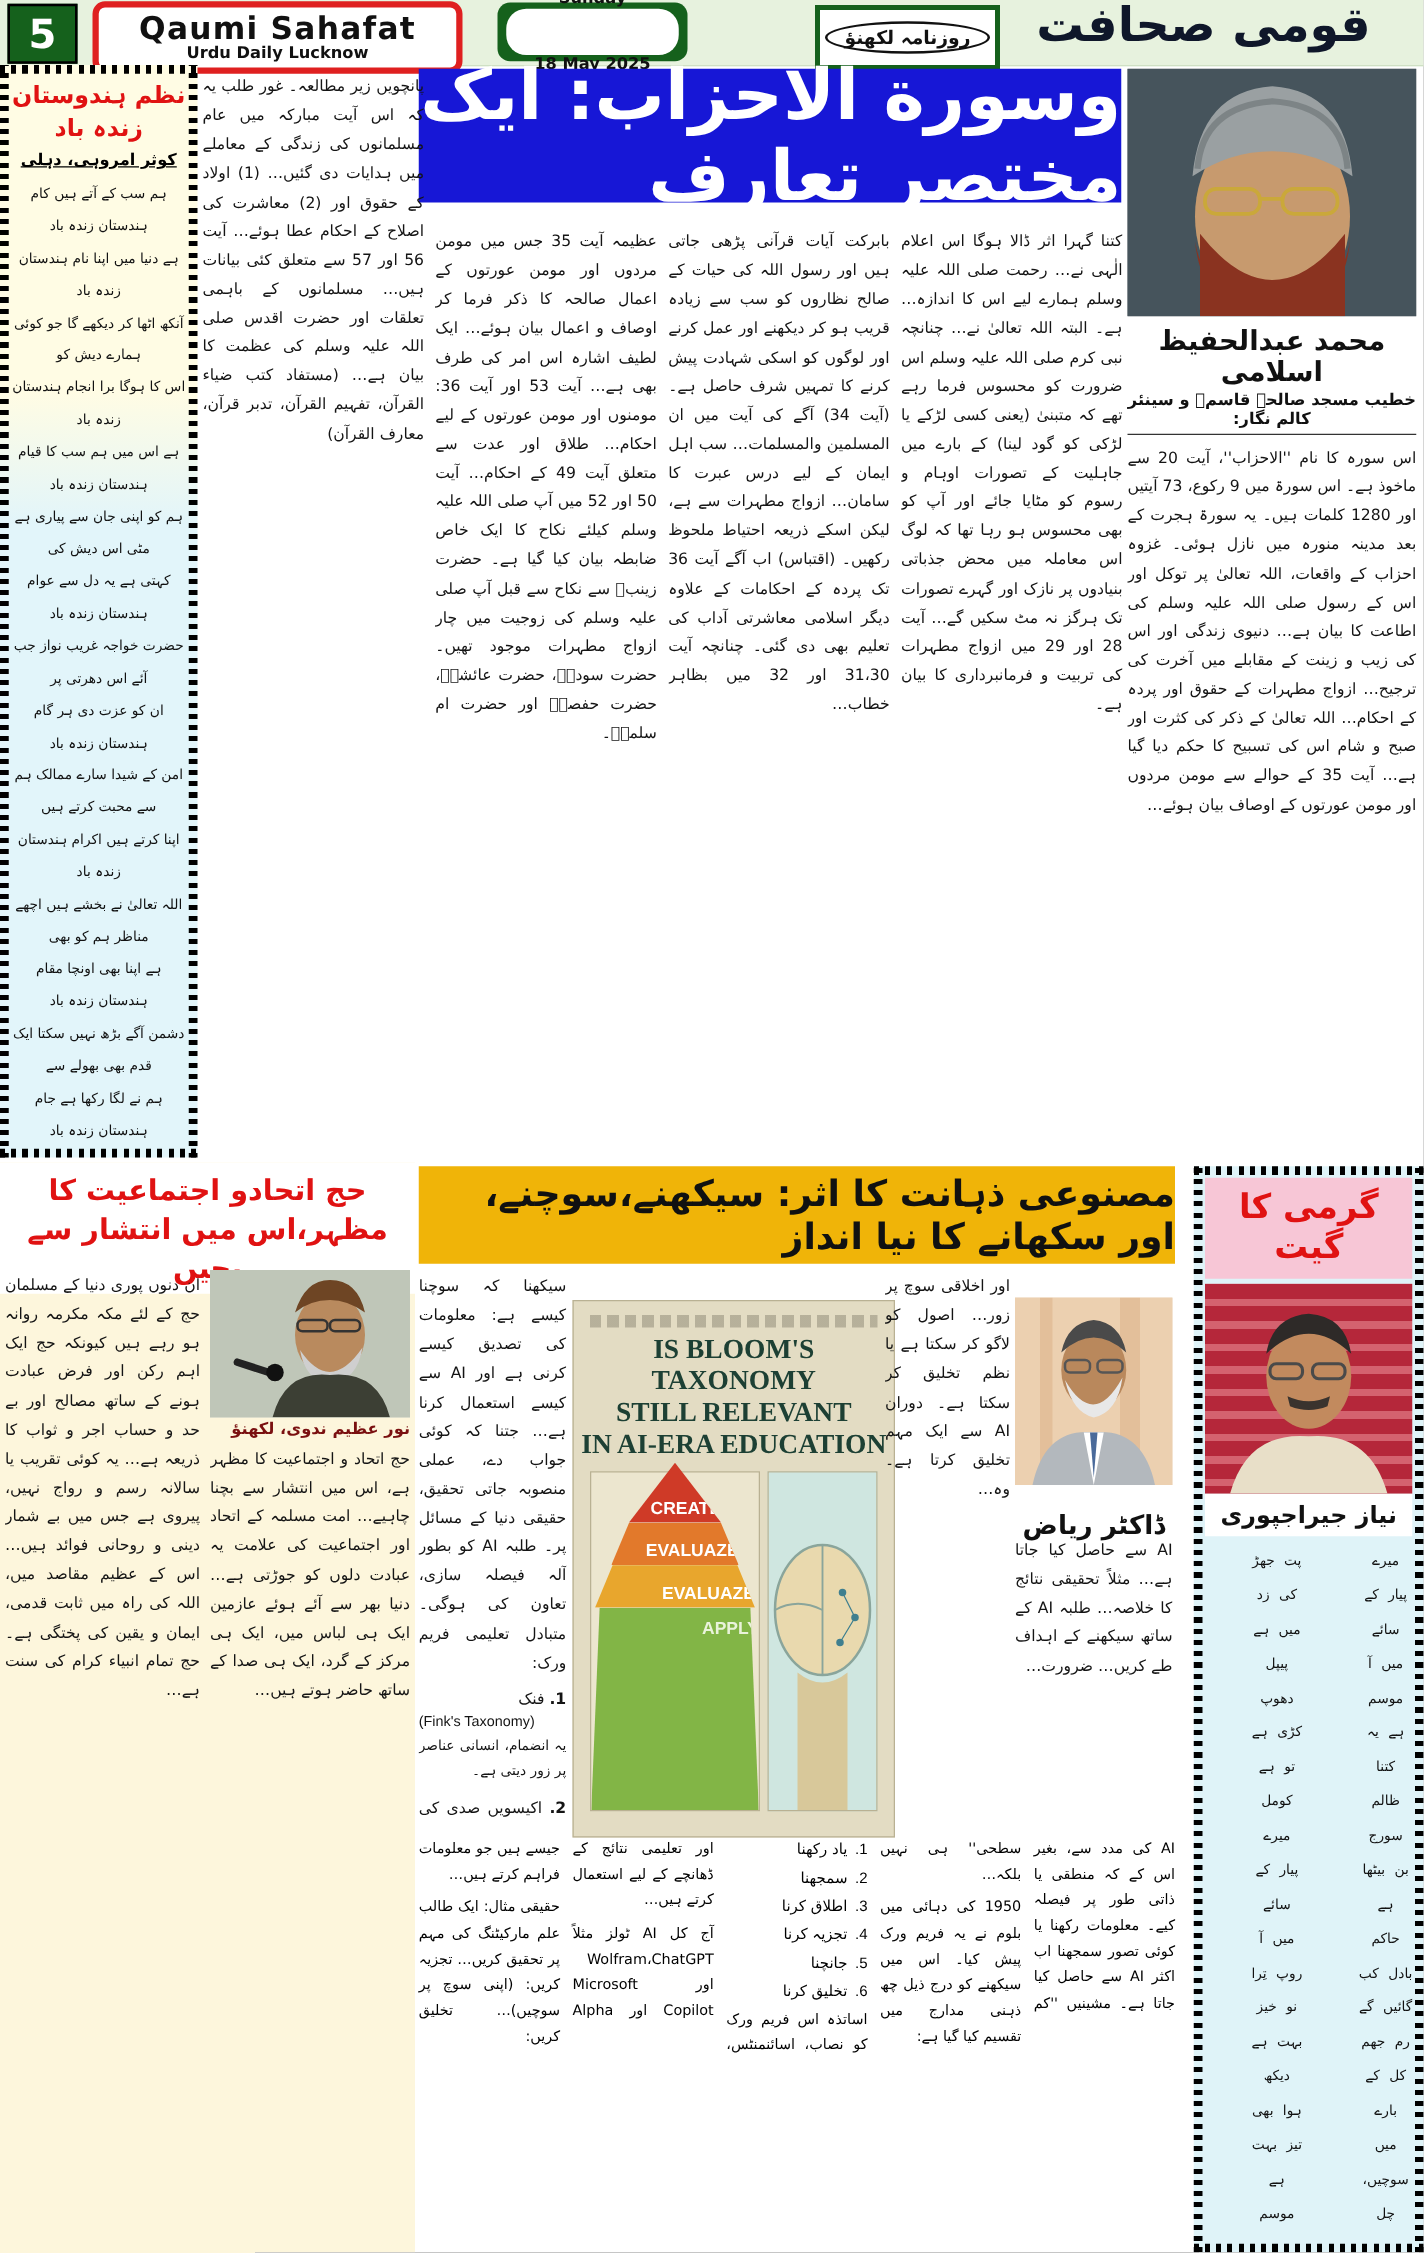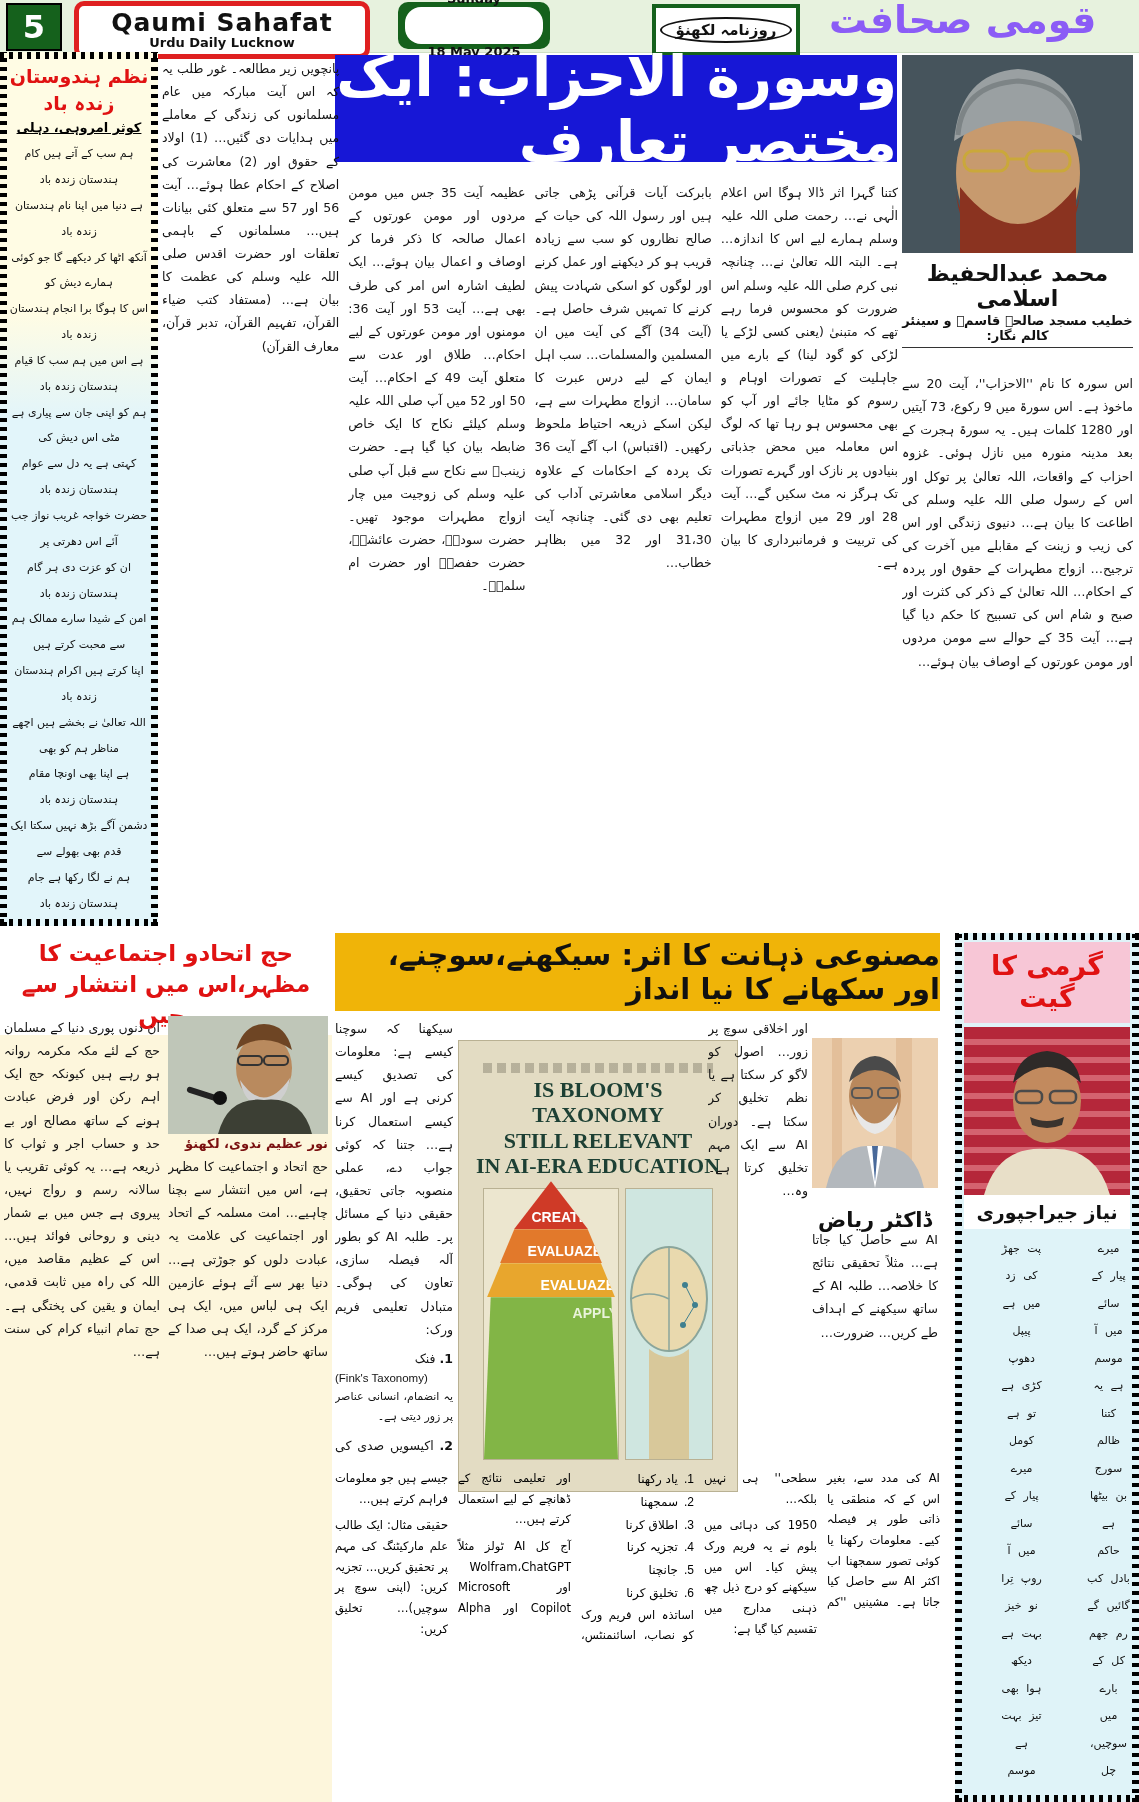--- a/index.html
+++ b/index.html
@@ -19,21 +19,21 @@
   .masthead .t1{font-weight:bold;font-size:25px;line-height:1;color:#111;letter-spacing:1px;}
   .masthead .t2{font-weight:bold;font-size:13px;line-height:1.2;color:#111;}
   .datebox{left:398px;top:2px;width:152px;height:47px;background:#15611c;border-radius:10px;
            display:flex;align-items:center;justify-content:center;}
   .datebox .inner{background:#fff;border-radius:16px;width:138px;height:37px;display:flex;
                   flex-direction:column;align-items:center;justify-content:center;gap:36px;}
   .datebox .d1,.datebox .d2{font-weight:bold;font-size:13px;line-height:1.25;color:#111;}
   .edition{left:652px;top:4px;width:140px;height:44px;background:#fff;border:4px solid #15611c;
            display:flex;align-items:center;justify-content:center;}
   .edition .oval{border:2px solid #111;border-radius:50%;padding:2px 14px;font-size:15px;font-weight:bold;color:#111;}
-  .urdutitle{right:10px;top:0;width:300px;height:40px;color:#8b5cf6;font-weight:bold;font-size:38px;
+  .urdutitle{right:10px;top:0;width:300px;height:40px;color:#0f172a;font-weight:bold;font-size:38px;
              display:flex;align-items:center;justify-content:flex-end;}
 
   
   .db{position:absolute;background-color:transparent;}
   .db-top,.db-bottom{left:0;right:0;height:7px;
      background-image:repeating-linear-gradient(90deg,#000 0 4px,transparent 4px 9px);}
   .db-top{top:0;} .db-bottom{bottom:0;}
   .db-left,.db-right{top:0;bottom:0;width:7px;
      background-image:repeating-linear-gradient(0deg,#000 0 4px,transparent 4px 9px);}
   .db-left{left:0;} .db-right{right:0;}
@@ -49,21 +49,21 @@
   .blueband{left:335px;top:55px;width:562px;height:107px;background:#1717d6;color:#fff;
             display:flex;align-items:center;justify-content:center;font-weight:bold;font-size:56px;}
   .maincols{left:162px;top:57px;width:736px;height:868px;display:flex;gap:9px;}
   .maincols .c{flex:1;}
   .pad-band{padding-top:124px;}
   .rightcol{left:902px;top:55px;width:231px;height:870px;}
   .photo-main{width:231px;height:198px;background:#39464e;overflow:hidden;}
   .authorname{font-weight:bold;font-size:22px;text-align:center;margin-top:8px;color:#111;}
   .authorrole{font-weight:bold;font-size:13px;text-align:center;border-bottom:1px solid #333;
               padding-bottom:4px;margin-top:2px;color:#111;}
-  .rc-text{margin-top:24px;height:560px;}
+  .rc-text{margin-top:6px;height:560px;}
 
   
   .hajj{left:0;top:930px;width:332px;height:872px;background:#fdf6dc;}
   .hajj-headline{color:#e01212;font-weight:bold;font-size:23px;text-align:center;line-height:1.35;
                  padding:8px 2px 4px;background:#fff;}
   .hajj-cols{position:absolute;left:4px;right:4px;top:86px;bottom:4px;display:flex;gap:8px;}
   .hajj-cols .c{flex:1;}
   .photo-hajj{width:100%;height:118px;background:#c9cec2;overflow:hidden;}
   .hajj-cap{font-weight:bold;font-size:13px;text-align:right;color:#7a1010;margin:2px 0 4px;}
 
@@ -77,21 +77,21 @@
   .ai-colb{left:708px;top:1017px;width:100px;height:446px;}
   .photo-riaz{left:812px;top:1038px;width:126px;height:150px;background:#ecd0b0;overflow:hidden;}
   .riaz-cap{left:812px;top:1192px;width:126px;font-weight:bold;font-size:21px;text-align:center;color:#111;margin-top:16px;}
   .ai-colb2{left:812px;top:1228px;width:126px;height:232px;}
   .ai-under{left:335px;top:1468px;width:605px;height:330px;column-count:5;column-gap:10px;}
   .ai-under .p{font-size:11.5px;line-height:1.8;margin-bottom:6px;}
   .step{font-size:12px;line-height:1.9;}
   .step span:first-child{margin-left:6px;font-family:"Liberation Sans",sans-serif;}
 
   
-  .bloom{left:458px;top:1040px;width:246px;height:418px;background:#e3dcc3;border:1px solid #b9b193;padding:16px;}
+  .bloom{left:458px;top:1040px;width:246px;height:418px;background:#e3dcc3;border:1px solid #b9b193;padding:5px;}
   .bloom-strip{height:10px;margin:6px 8px 4px;
      background-image:repeating-linear-gradient(90deg,#8a8572 0 9px,transparent 9px 14px);opacity:.5;}
   .bloom-title{color:#1d4034;font-family:"Liberation Serif",serif;font-weight:bold;font-size:22px;
                text-align:center;line-height:1.15;}
   .bloom-panels{display:flex;gap:6px;margin:10px 8px 0;}
   .bloom-pyr-panel{flex:1.2;background:#ece6cf;border:1px solid #b9b193;height:270px;
                    display:flex;align-items:flex-end;justify-content:center;padding-bottom:0;}
   .pyr{display:flex;flex-direction:column;align-items:center;width:100%;}
   .pyr div{color:#fff;font-weight:bold;font-size:14px;font-family:"Liberation Sans",sans-serif;
            display:flex;align-items:flex-end;justify-content:flex-end;padding-bottom:4px;}

